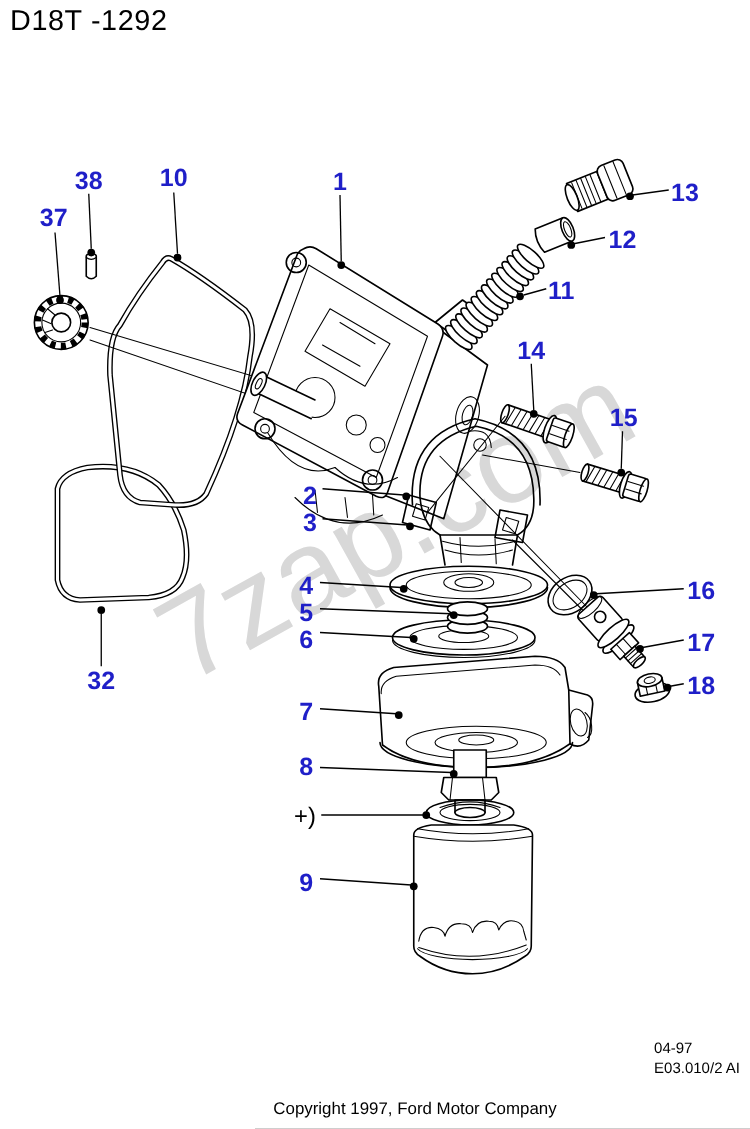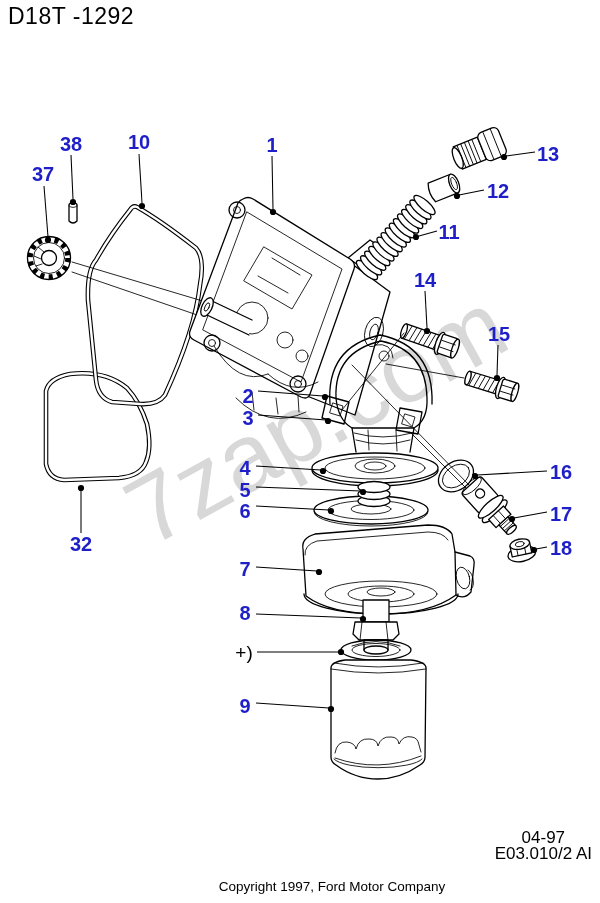--- a/index.html
+++ b/index.html
@@ -12,22 +12,22 @@
   .page{
     position:relative;width:600px;height:903px;margin:0 auto;
     background:var(--paper_white);overflow:hidden;
     font-family:"Liberation Sans",sans-serif;
   }
   .title{
     position:absolute;left:8px;top:3px;font-size:23px;color:#000;
     letter-spacing:0.5px;
   }
   .footer-right{
-    position:absolute;right:8px;top:830px;text-align:center;
-    font-size:17px;color:#000;line-height:16px;
+    position:absolute;right:8px;top:830px;text-align:left;
+    font-size:12px;color:#000;line-height:16px;
   }
   .footer-center{
     position:absolute;left:0;right:0;top:879px;text-align:center;
     font-size:13.5px;color:#000;transform:translateX(32px);
   }
   svg{position:absolute;left:0;top:0;}
   .ln{fill:none;stroke:var(--line_black);stroke-width:1.3;stroke-linecap:round;stroke-linejoin:round;}
   .thin{stroke-width:0.85;}
   .w{fill:#fff;stroke:var(--line_black);stroke-width:1.3;stroke-linecap:round;stroke-linejoin:round;}
   .dbl{fill:none;stroke:var(--line_black);stroke-width:4.6;stroke-linejoin:round;stroke-linecap:round;}

